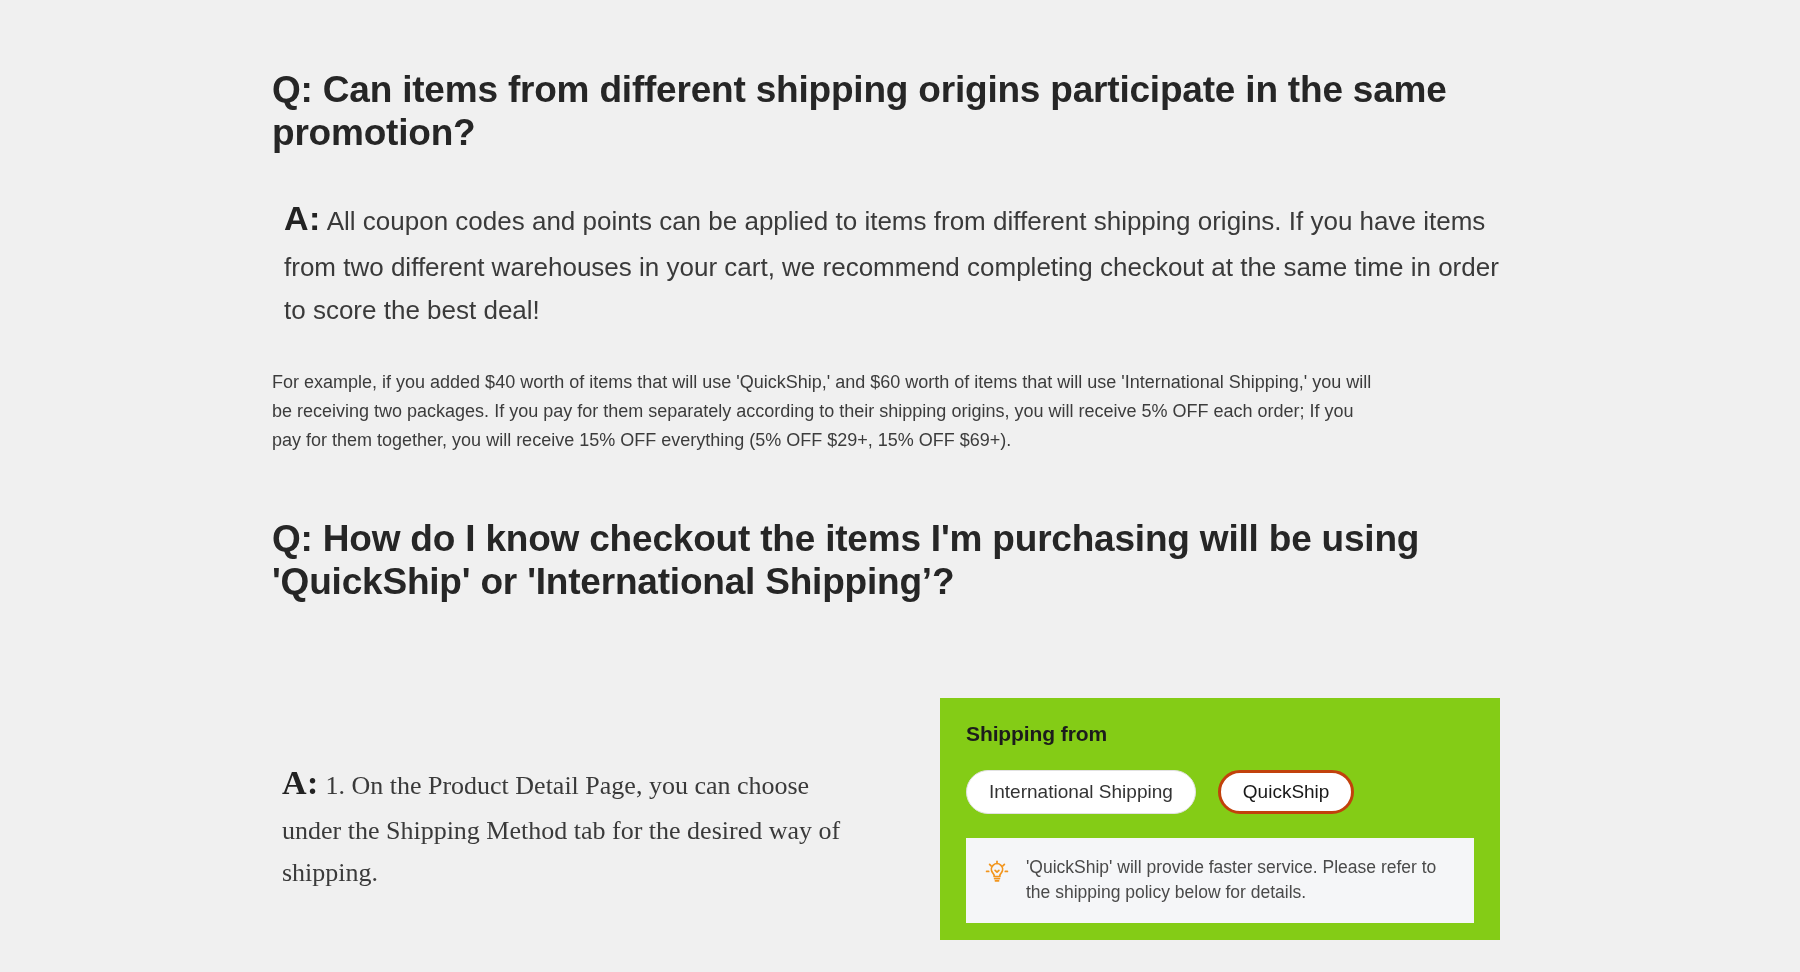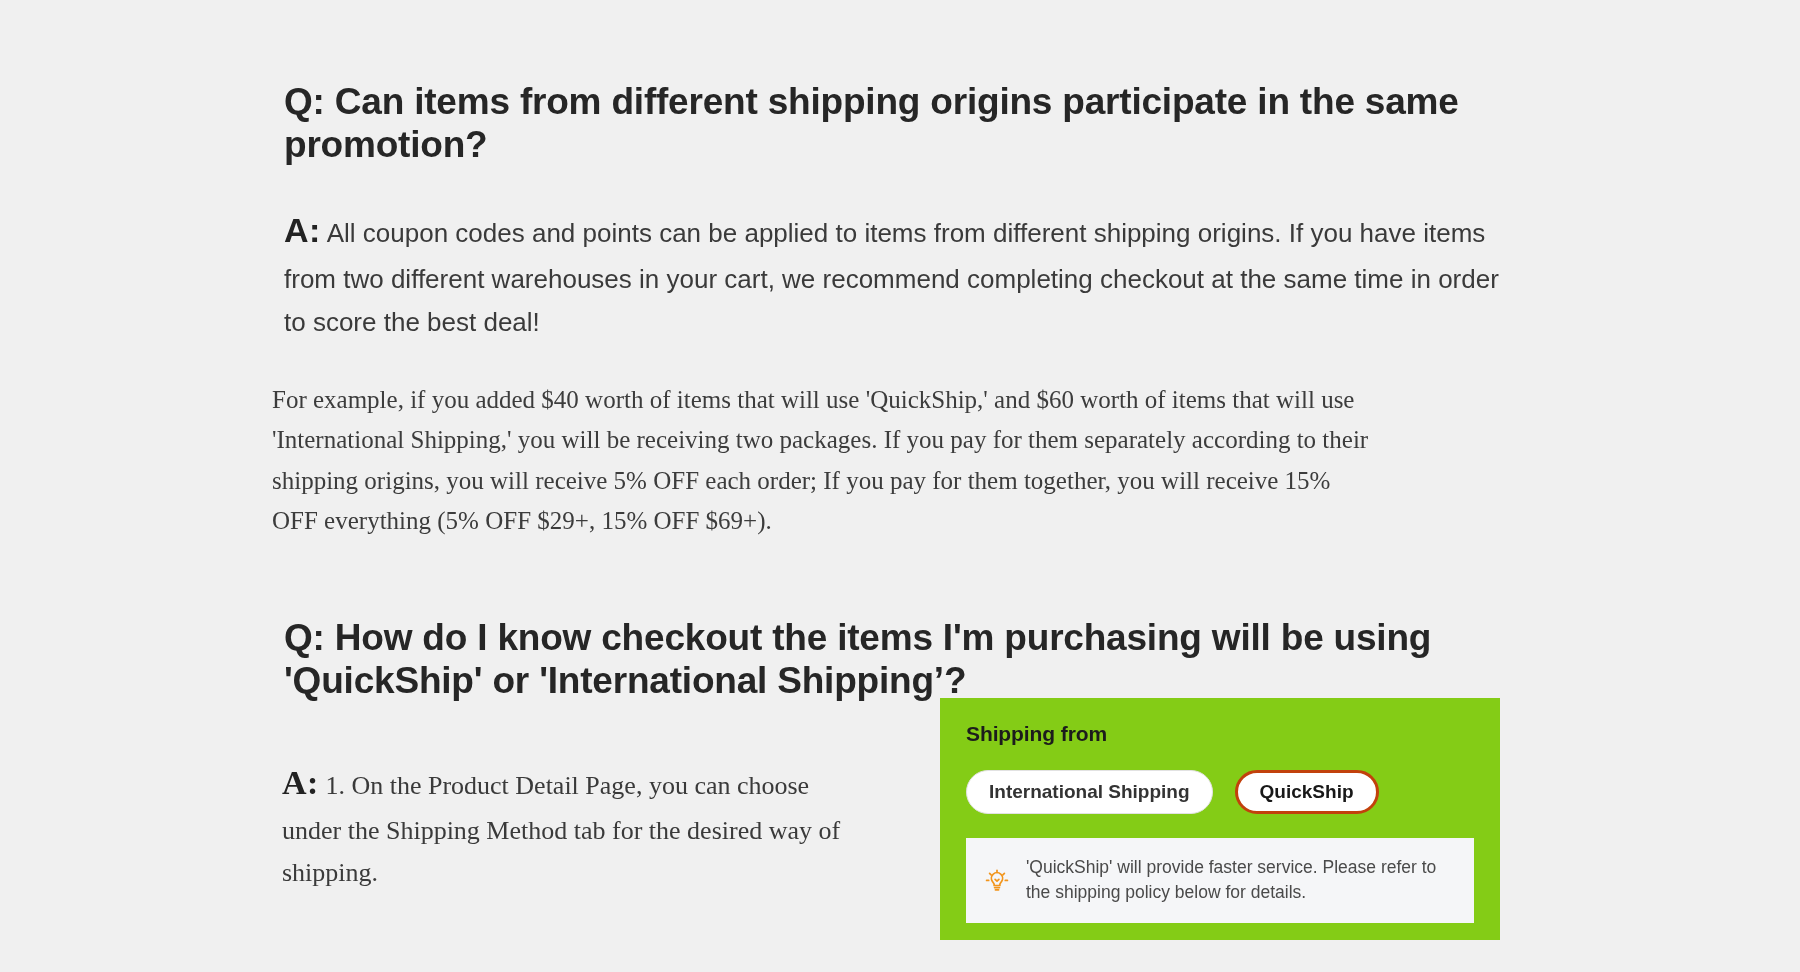--- a/index.html
+++ b/index.html
@@ -29,21 +29,21 @@
     width: 1250px;
   }
 
   
   .q-heading {
     font-size: 37px;
     font-weight: bold;
     line-height: 1.17;
     letter-spacing: -0.2px;
     color: #262626;
-    margin: 12px;
+    margin: 0;
   }
   #q1-heading { padding-top: 68px; }
   #q2-heading { padding-top: 62px; }
 
   
   .answer-lead {
     margin: 12px;
     padding-top: 24px;
     font-size: 26px;
     line-height: 1.64;
@@ -53,25 +53,24 @@
     font-weight: bold;
     font-size: 34px;
     color: #222;
     letter-spacing: 0.5px;
   }
 
   
   .example-para {
     margin: 0;
     padding-top: 24px;
-    font-size: 25px;
+    font-size: 18px;
     line-height: 1.62;
     color: #3c3c3c;
     max-width: 1100px;
-    font-family: Liberation Serif, serif;
   }
 
   
   .bottom-row {
     position: absolute;
     left: 0;
     top: 700px;
     width: 1800px;
     height: 272px;
   }
@@ -102,21 +101,20 @@
     font-weight: bold;
     color: #1c1c1c;
     margin: 0 0 24px 0;
     letter-spacing: -0.1px;
   }
   .chip-row {
     display: flex;
     align-items: flex-end;
     gap: 22px;
     margin-bottom: 24px;
-    font-weight: bold;
   }
   .chip {
     display: inline-flex;
     align-items: center;
     justify-content: center;
     height: 44px;
     padding: 0 22px;
     border-radius: 999px;
     background: #ffffff;
     font-size: 19px;
@@ -127,21 +125,21 @@
   .chip.unselected {
     border: 1.5px solid #e2e2e2;
   }
   .chip.selected {
     border: 3px solid #c2410c;
     color: #181818;
   }
 
   .tip-box {
     display: flex;
-    align-items: center;
+    align-items: flex-start;
     gap: 14px;
     background: #f5f6f8;
     padding: 17px 18px 17px 16px;
     min-height: 80px;
   }
   .tip-icon {
     flex: 0 0 auto;
     width: 30px;
     height: 30px;
     margin-top: 2px;

